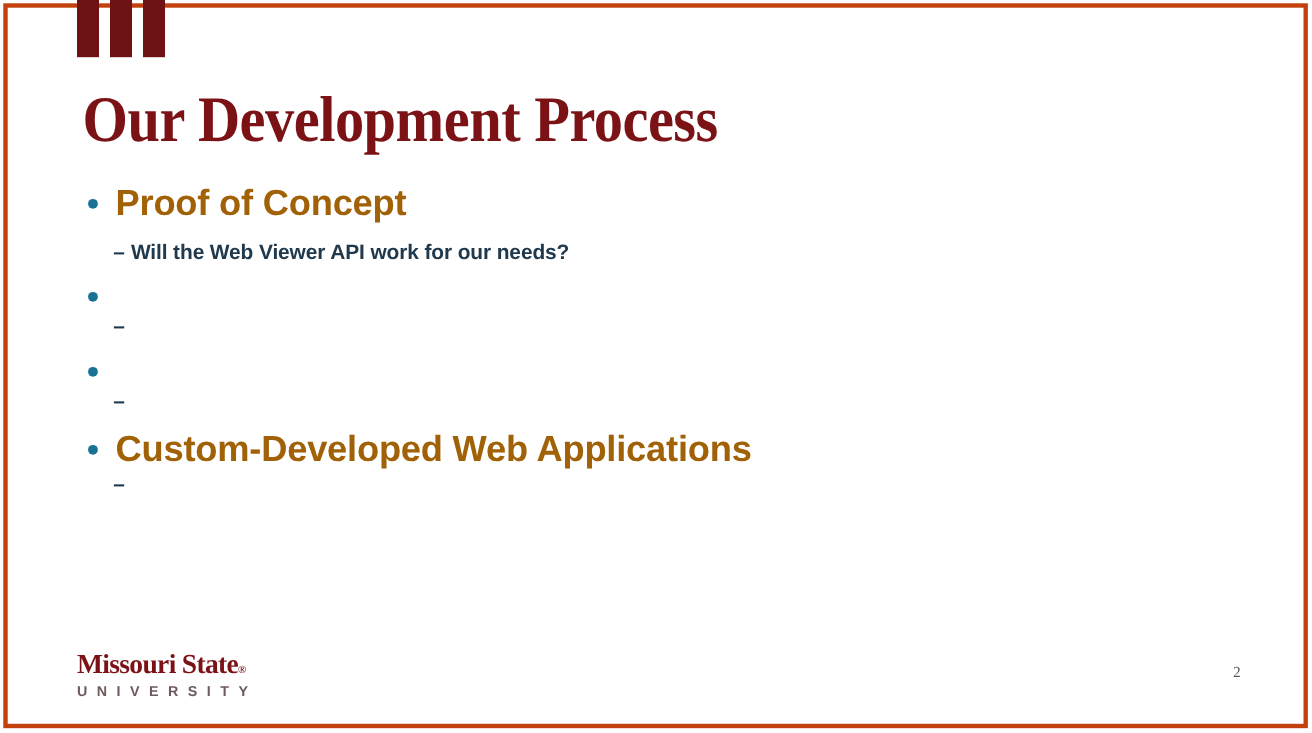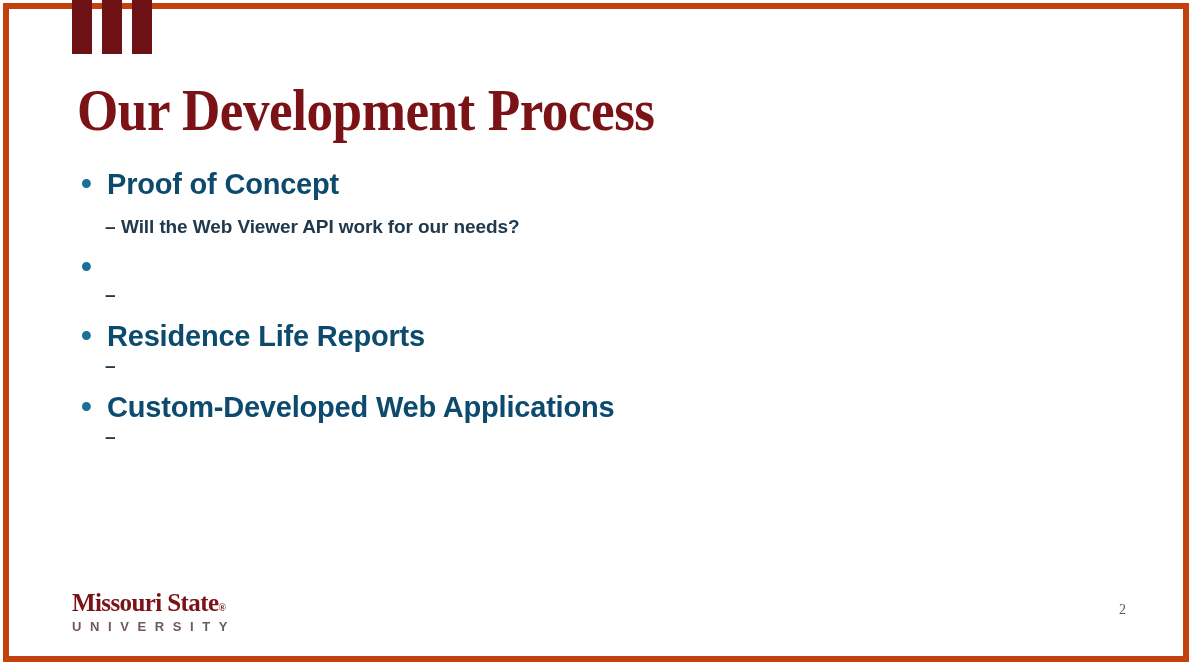--- a/index.html
+++ b/index.html
@@ -21,21 +21,21 @@
     height: 666px;
     background: #ffffff;
     padding: 3px 4px 4px 3px;
   }
 
   .slide-frame {
     position: relative;
     box-sizing: border-box;
     width: 100%;
     height: 100%;
-    border: 6px solid #c2410c;
+    border: 4px solid #c2410c;
     background: #ffffff;
   }
 
   .slide-body {
     position: absolute;
     inset: 0;
   }
 
   
   .bars {
@@ -90,22 +90,22 @@
     flex: 0 0 33px;
     color: #1A7196;
     font-size: 31px;
     line-height: 1;
     font-weight: bold;
     text-align: left;
     padding-left: 7px;
     box-sizing: border-box;
   }
   .bullet-title {
-    color: #0c4a6e;
-    font-size: 29px;
+    color: #a16207;
+    font-size: 33px;
     font-weight: bold;
     line-height: 1.18;
     letter-spacing: -0.2px;
     white-space: nowrap;
   }
 
   .sub-row {
     display: flex;
     align-items: baseline;
     padding-left: 96px;
@@ -201,21 +201,20 @@
             <span class="bullet-marker">•</span>
           </div>
           <div class="sub-row">
             <span class="sub-marker">–</span>
           </div>
         </div>
 
         <div class="bullet-group">
           <div class="bullet-row">
             <span class="bullet-marker">•</span>
-            <span class="bullet-title">Residence Life Reports</span>
           </div>
           <div class="sub-row">
             <span class="sub-marker">–</span>
           </div>
         </div>
 
         <div class="bullet-group">
           <div class="bullet-row">
             <span class="bullet-marker">•</span>
             <span class="bullet-title">Custom-Developed Web Applications</span>

